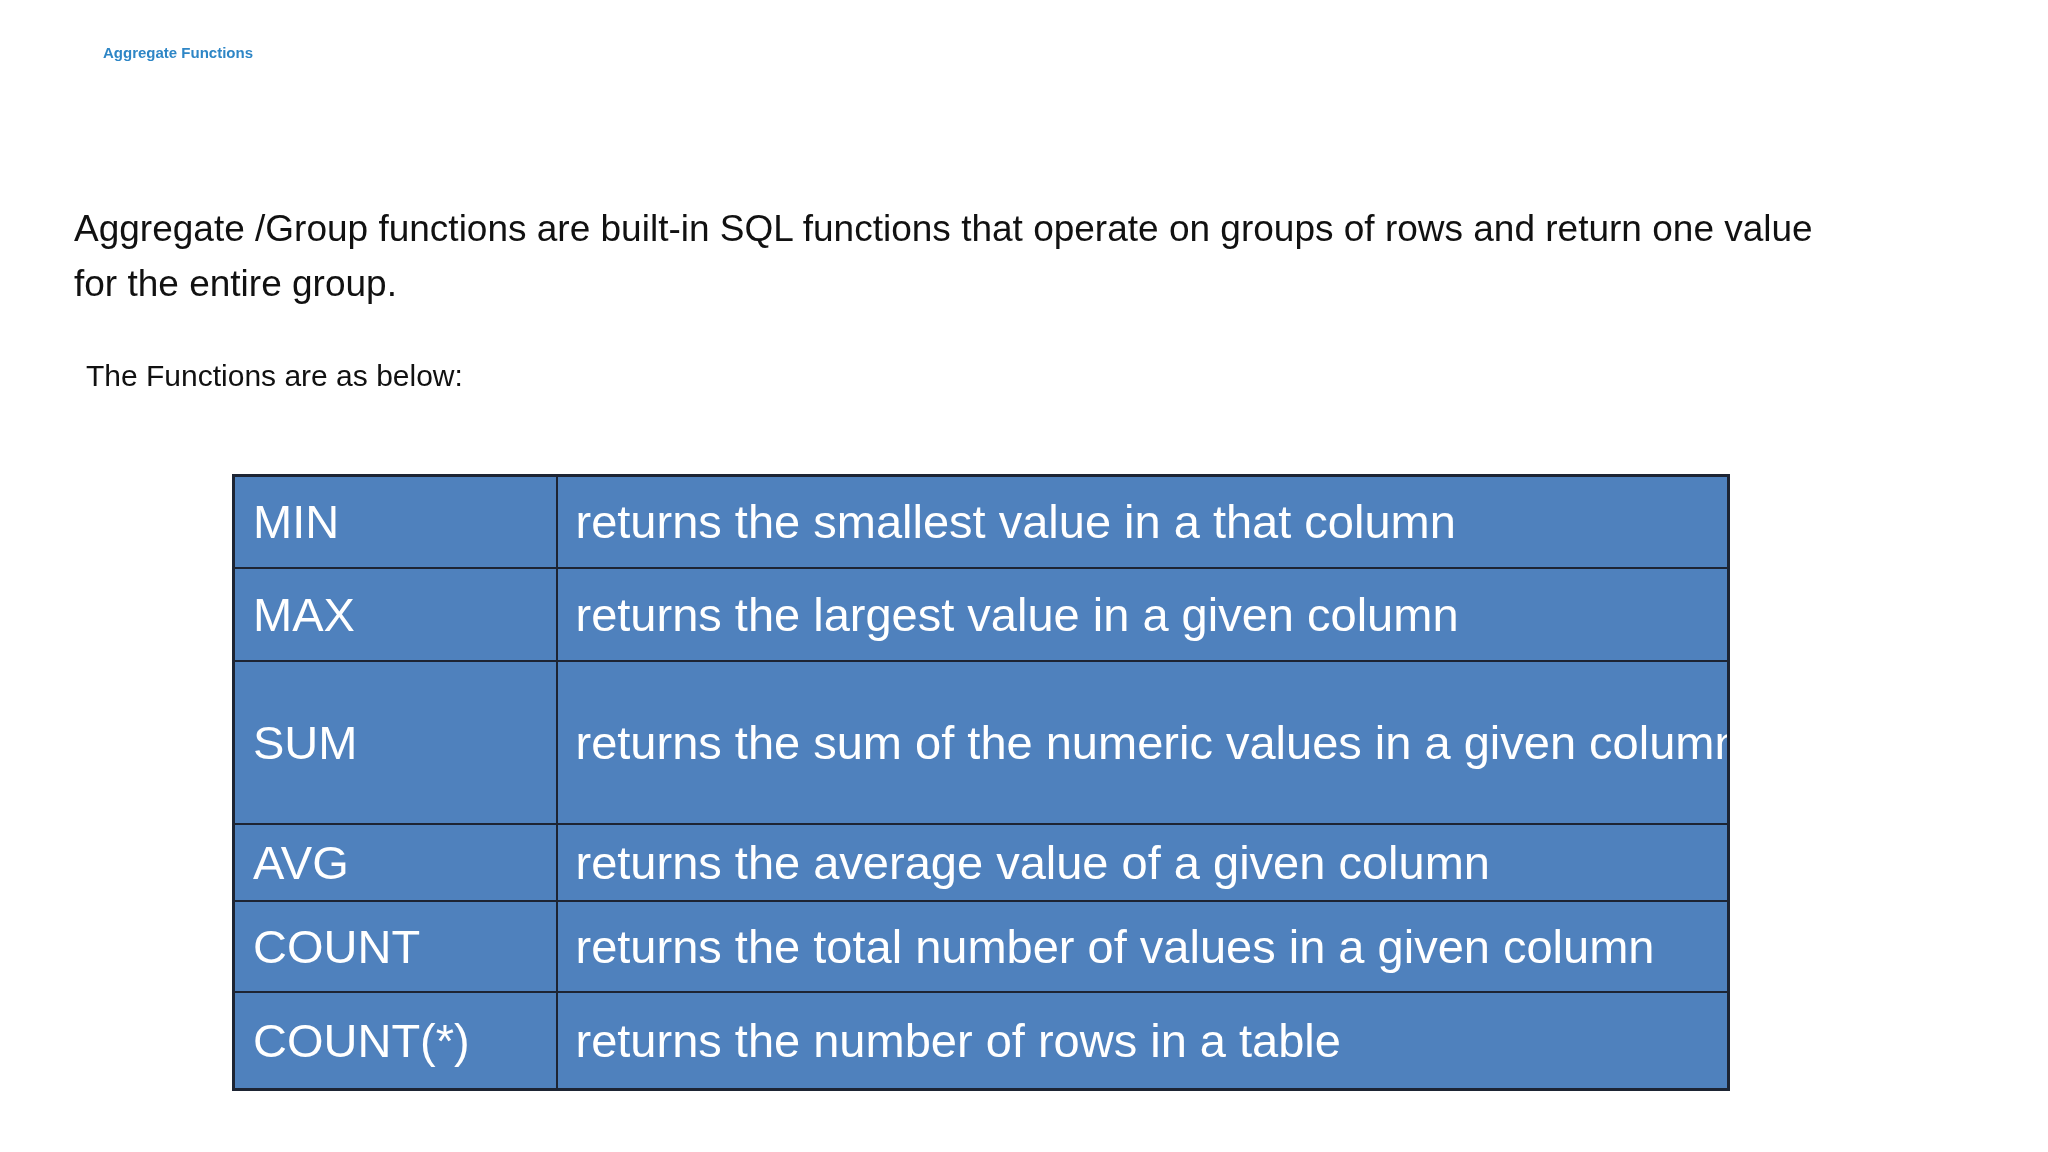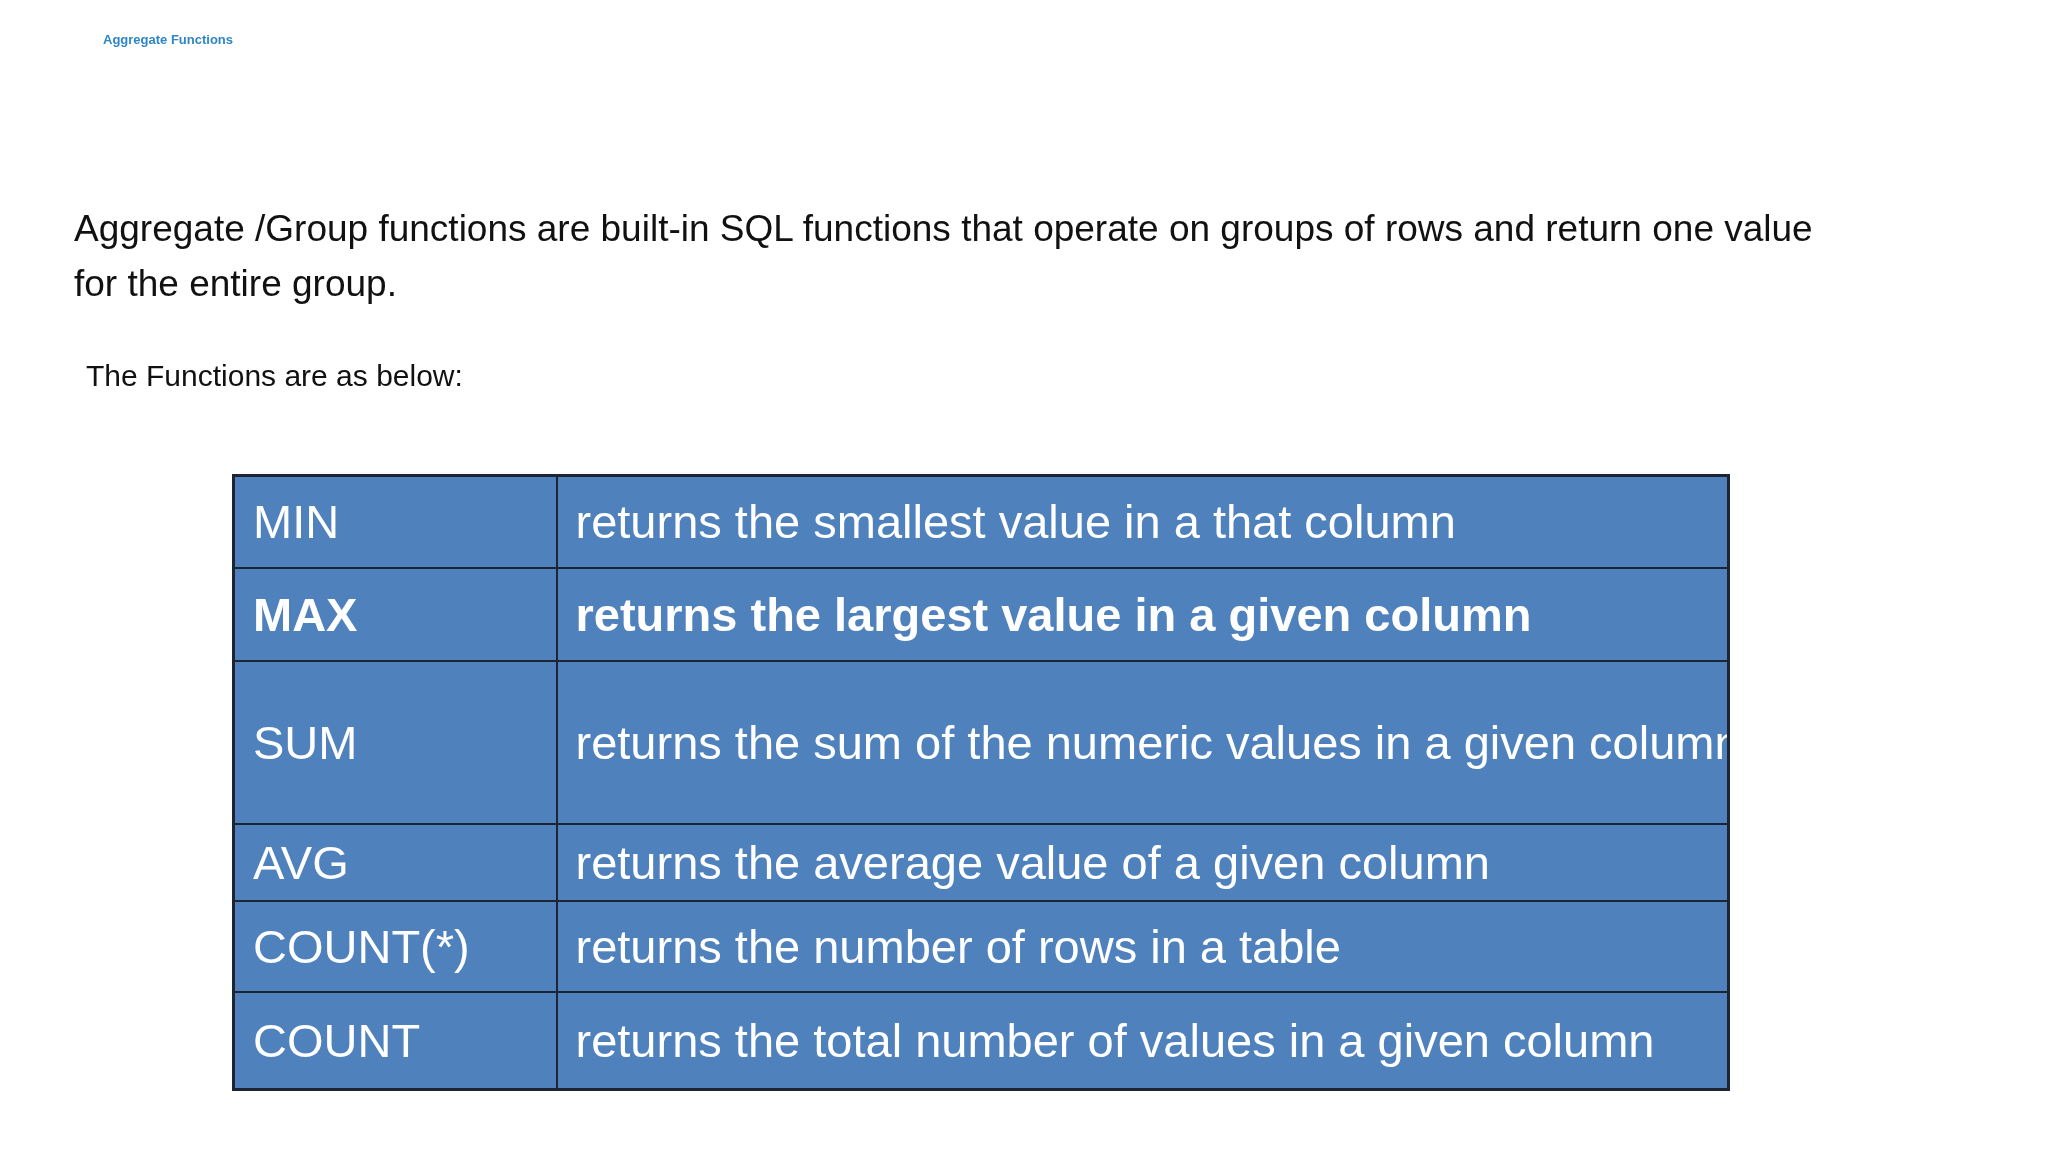--- a/index.html
+++ b/index.html
@@ -11,22 +11,22 @@
     position: relative;
     width: 2048px;
     height: 1152px;
     background: var(--page-bg, #ffffff);
     font-family: "Liberation Sans", sans-serif;
     overflow: hidden;
   }
   .slide-title {
     position: absolute;
     left: 103px;
-    top: 32px;
-    font-size: 13px;
+    top: 44px;
+    font-size: 15px;
     font-weight: 600;
     color: var(--title-color, #2E86C6);
   }
   .intro {
     position: absolute;
     left: 74px;
     top: 201px;
     width: 1980px;
     font-size: 37px;
     line-height: 55px;
@@ -55,21 +55,21 @@
     border: 2px solid var(--table-border, #1d2433);
     color: var(--table-text, #ffffff);
     font-size: 47px;
     padding: 0 0 0 18px;
     vertical-align: middle;
     overflow: hidden;
     white-space: nowrap;
   }
   table.func-table col.c1 { width: 323px; }
   table.func-table tr:nth-child(1) { height: 92px; }
-  table.func-table tr:nth-child(2) { height: 93px; font-weight: bold; }
+  table.func-table tr:nth-child(2) { height: 93px; }
   table.func-table tr:nth-child(3) { height: 163px; }
   table.func-table tr:nth-child(4) { height: 77px; }
   table.func-table tr:nth-child(5) { height: 91px; }
   table.func-table tr:nth-child(6) { height: 98px; }
 </style>
 </head>
 <body>
 
 <div class="slide">
 
@@ -96,23 +96,23 @@
       </tr>
       <tr>
         <td>SUM</td>
         <td>returns the sum of the numeric values in a given column</td>
       </tr>
       <tr>
         <td>AVG</td>
         <td>returns the average value of a given column</td>
       </tr>
       <tr>
+        <td>COUNT</td>
+        <td>returns the total number of values in a given column</td>
+      </tr>
+      <tr>
         <td>COUNT(*)</td>
         <td>returns the number of rows in a table</td>
-      </tr>
-      <tr>
-        <td>COUNT</td>
-        <td>returns the total number of values in a given column</td>
       </tr>
     </tbody>
   </table>
 
 </div>
 
 </body></html>

